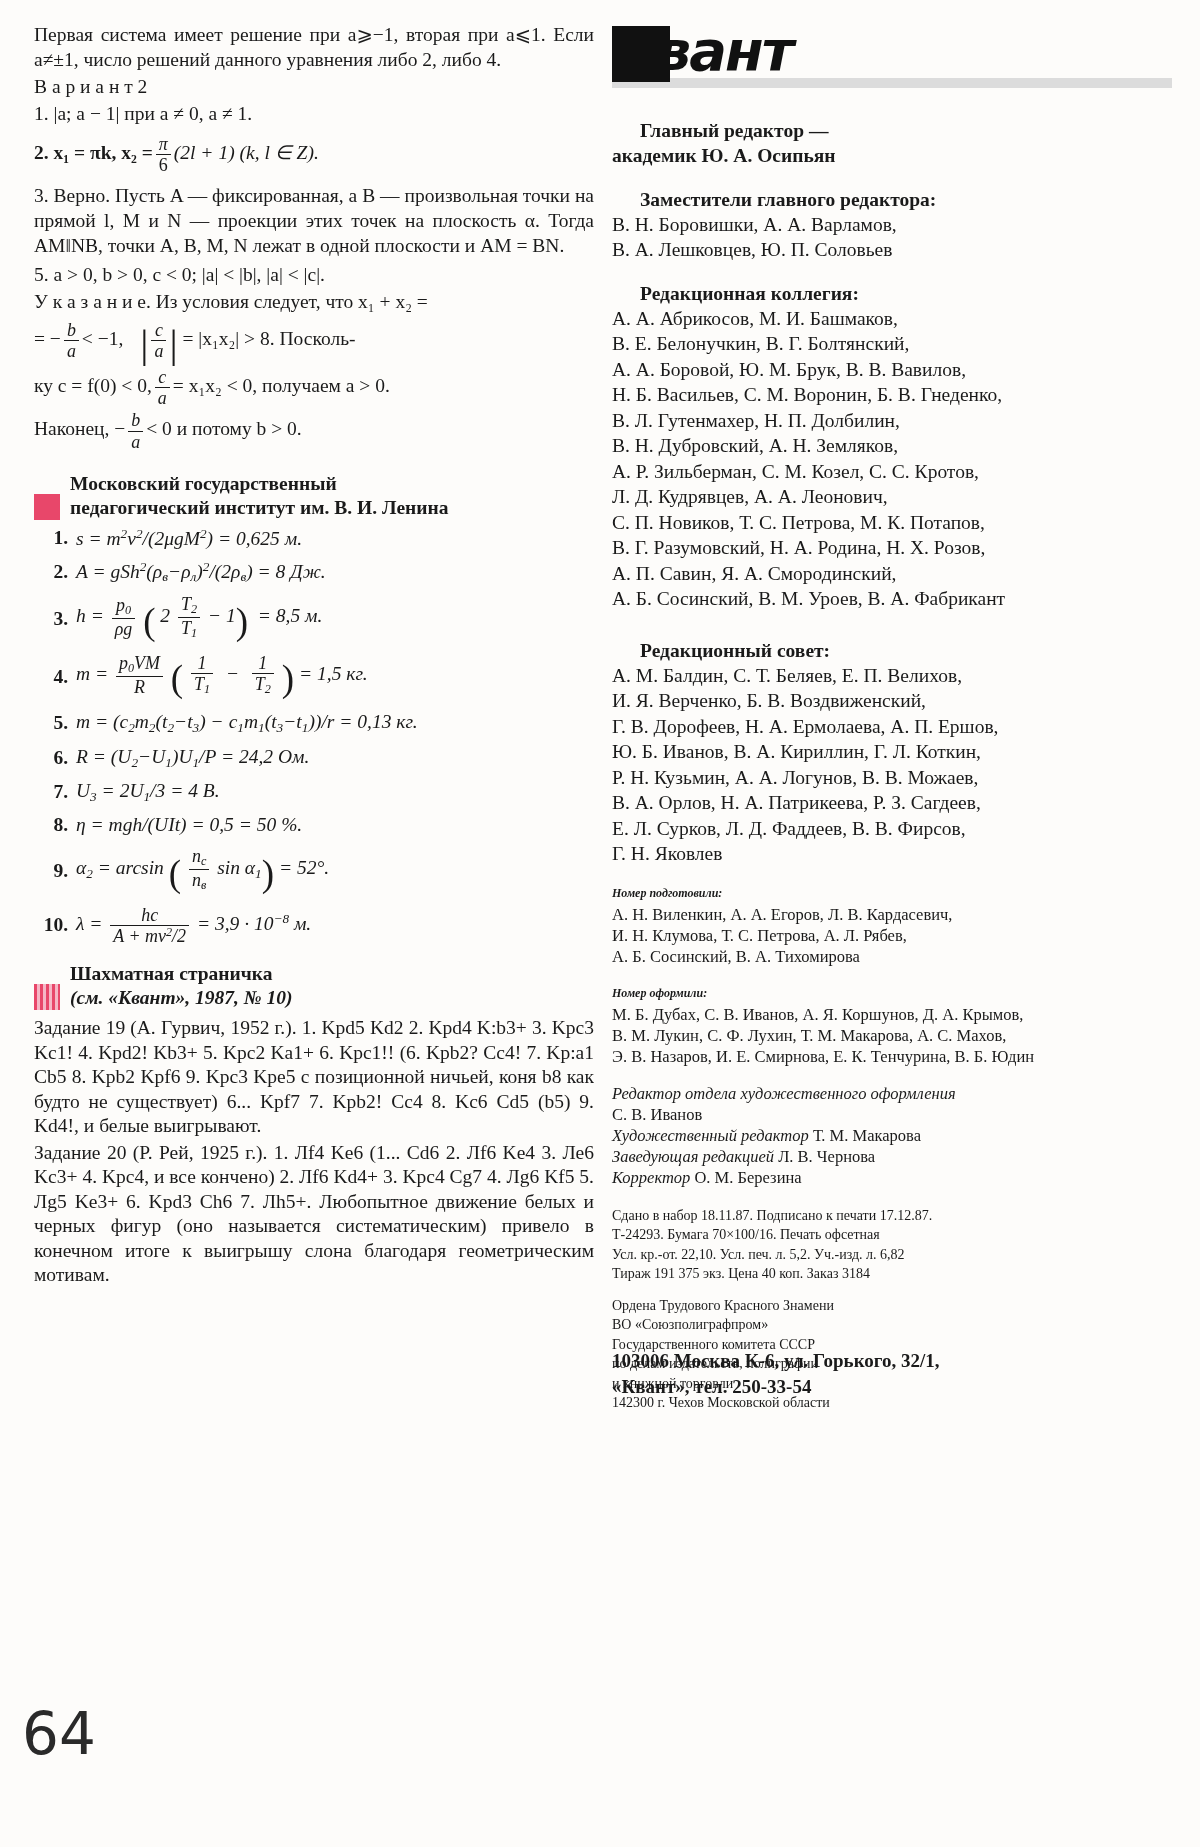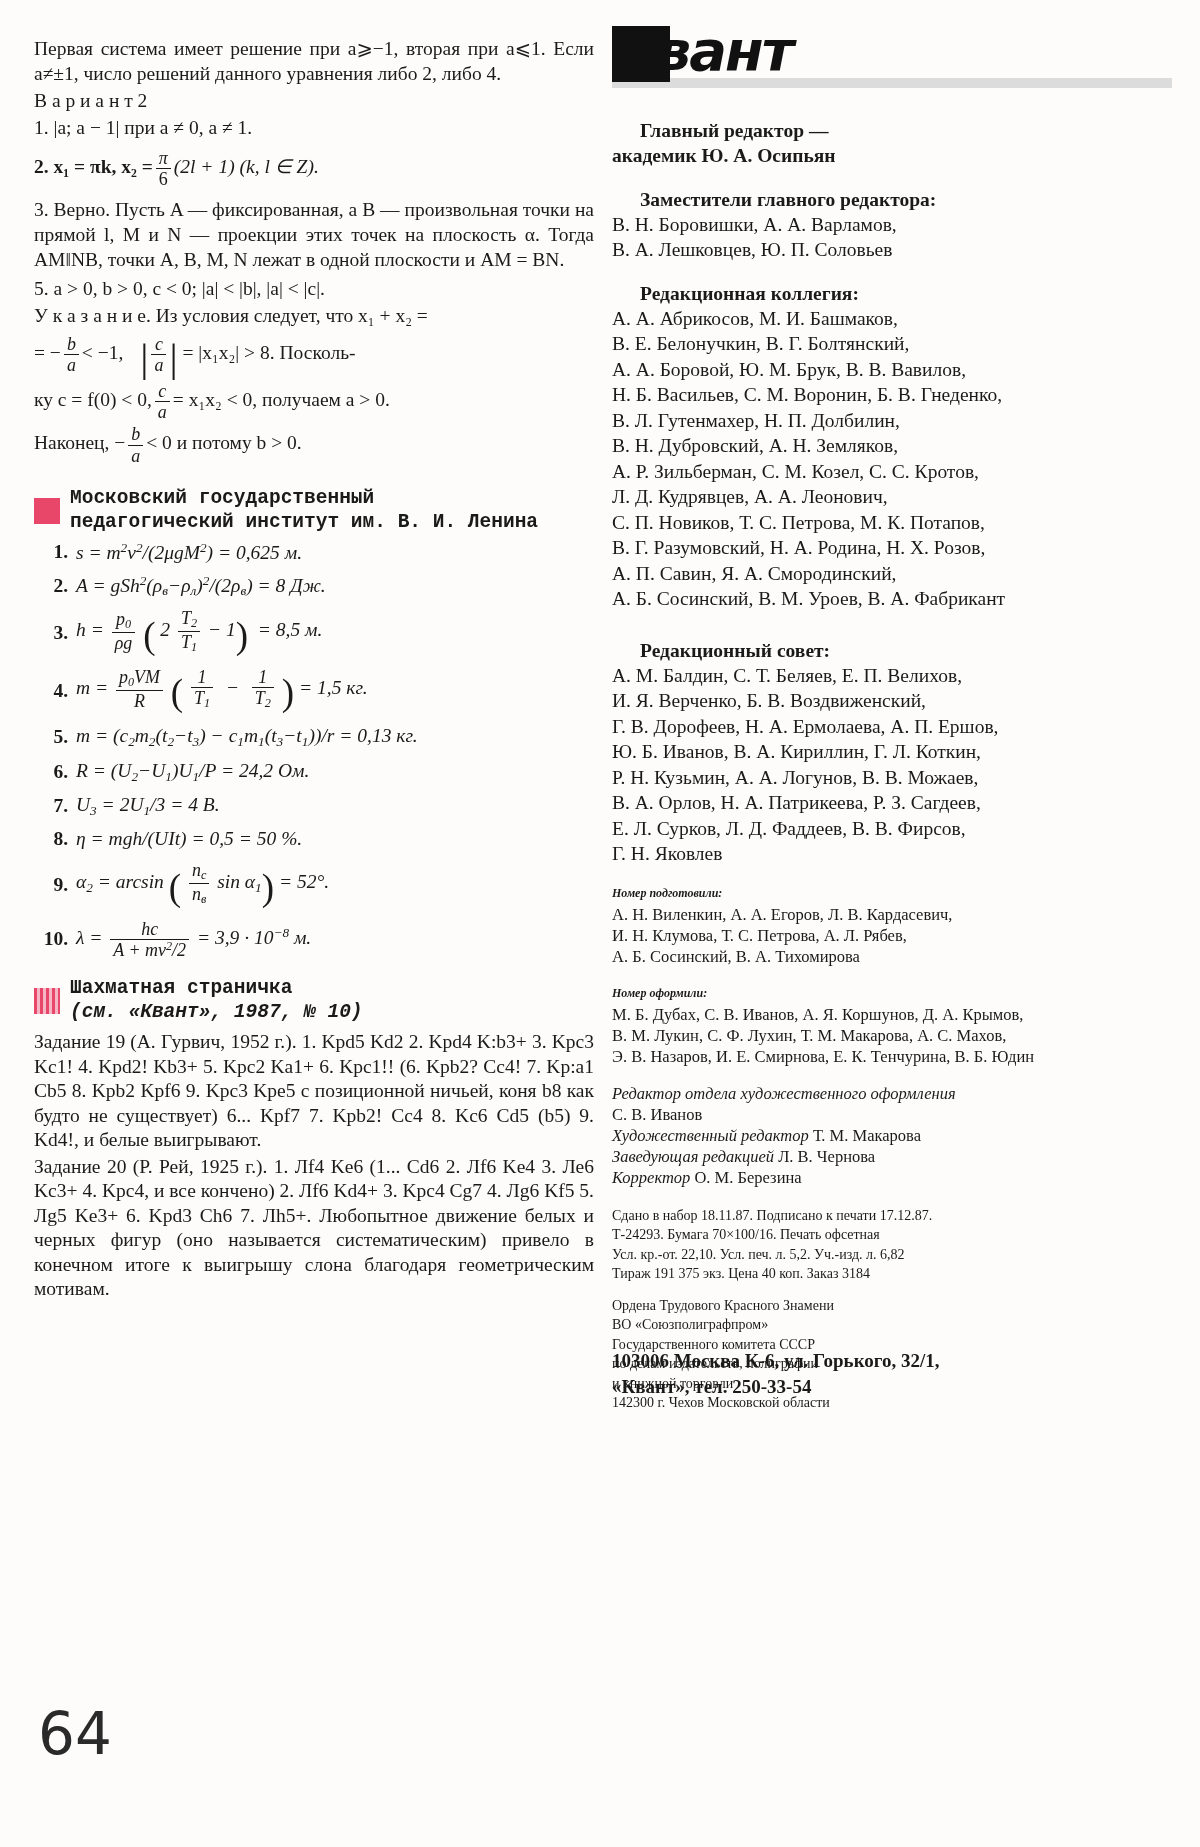--- a/index.html
+++ b/index.html
@@ -17,21 +17,21 @@
   }
   .page {
     position: absolute;
     left: 0; top: 0;
     width: 1200px; height: 1847px;
     background: #fdfcfa;
   }
   .col-left {
     position: absolute;
     left: 34px;
-    top: 36px;
+    top: 22px;
     width: 560px;
   }
   .col-right {
     position: absolute;
     left: 612px;
     top: 22px;
     width: 560px;
   }
   
   .p {
@@ -80,24 +80,23 @@
     flex: 0 0 34px;
     text-align: right;
     padding-right: 8px;
     align-self: center;
   }
   .ans-body { flex: 1; }
 
   
   .sec-head {
     display: flex;
-    align-items: center;
+    align-items: flex-end;
     margin-top: 20px;
     margin-bottom: 6px;
-    font-family: Liberation Mono, monospace;
   }
   .redsq {
     width: 26px; height: 26px;
     background: #e8476a;
     flex: 0 0 26px;
     margin-right: 10px;
     margin-top: 2px;
   }
   .redsq.hatched {
     background:
@@ -183,21 +182,21 @@
     left: 612px;
     top: 1348px;
     width: 560px;
     font-weight: bold;
     font-size: 19px;
     line-height: 26px;
   }
 
   .pagenum {
     position: absolute;
-    left: 38px;
+    left: 22px;
     top: 1700px;
     font-family: "DejaVu Sans", sans-serif;
     font-size: 58px;
     font-weight: 400;
     color: #2a2a2a;
   }
 
   .chess-p { font-size: 19.5px; line-height: 24.5px; text-align: justify; }
 </style>
 </head>

